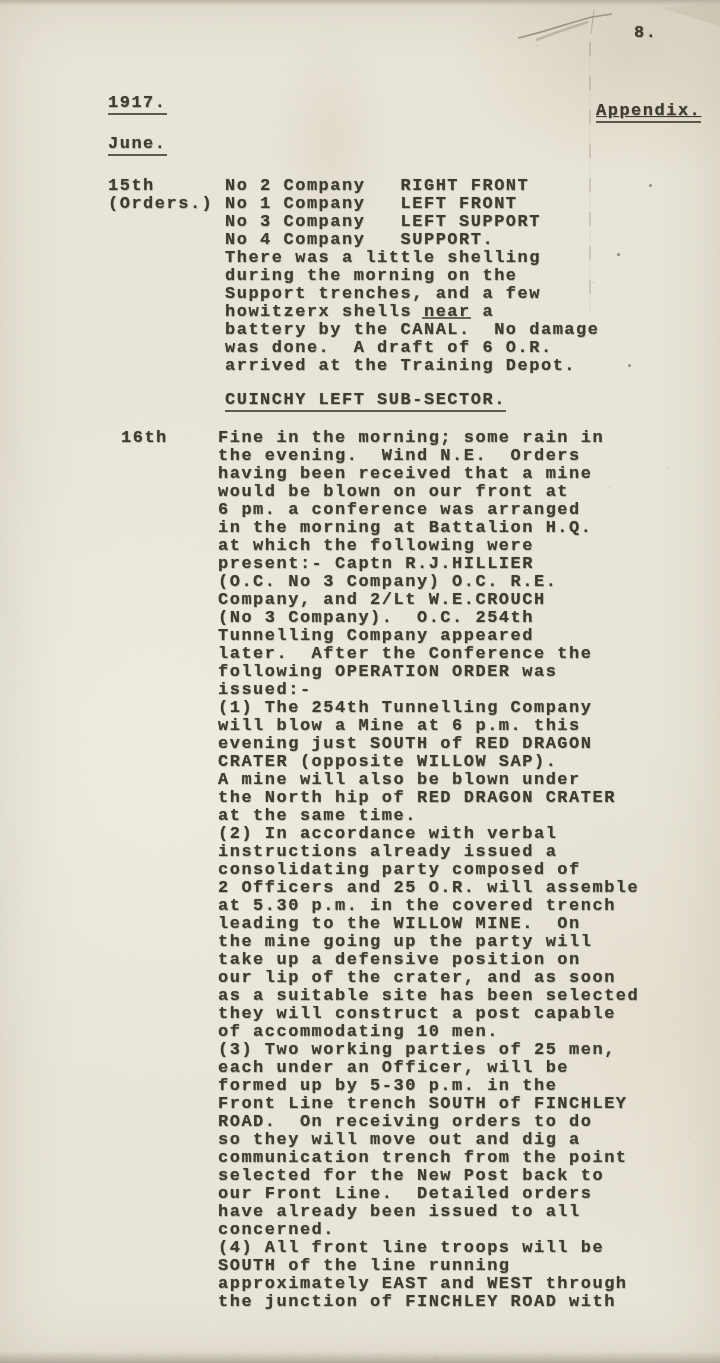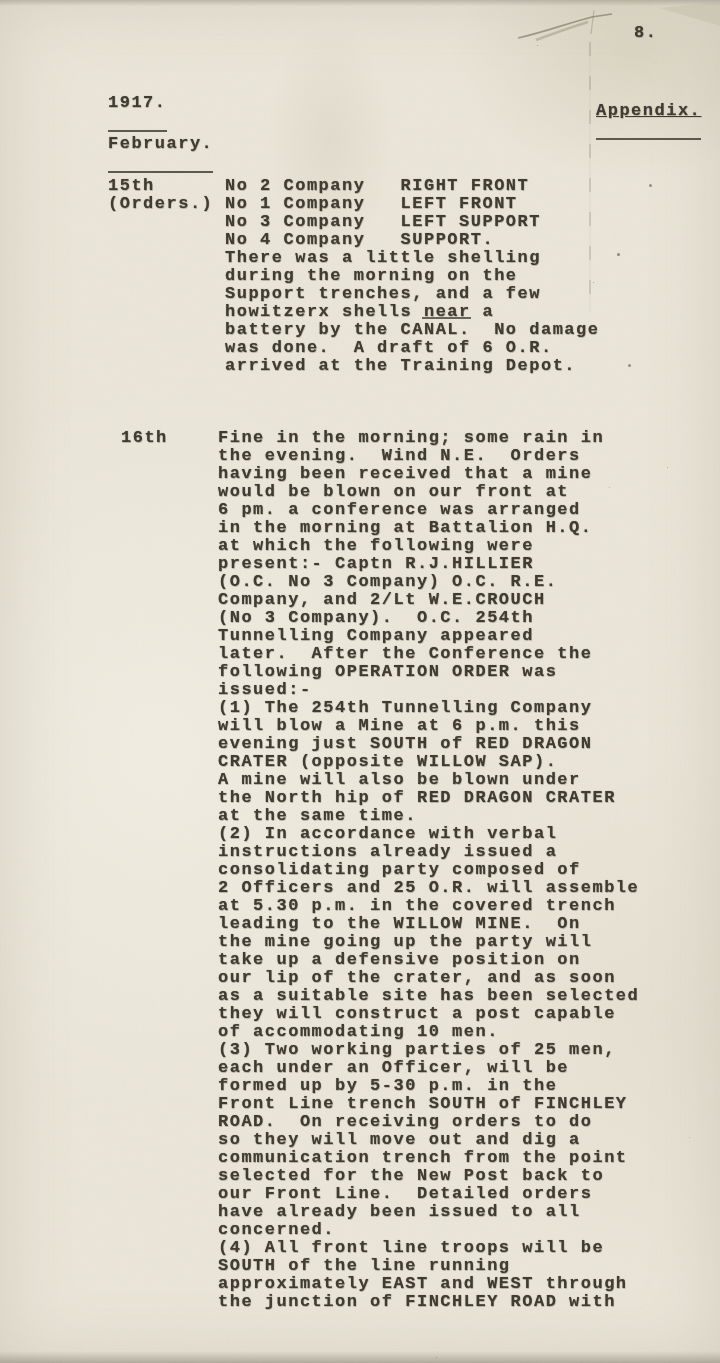--- a/index.html
+++ b/index.html
@@ -28,21 +28,21 @@
     font-size: 17px;
     line-height: 18px;
     letter-spacing: 1.5px;
     white-space: pre;
     color: #403c32;
     text-shadow: 0 0 1px rgba(64,60,50,0.55), 0.5px 0.5px 0 rgba(64,60,50,0.25);
   }
 
   .heading {
     border-bottom: 2px solid rgba(62,58,48,0.82);
-    padding-bottom: 18px;
+    padding-bottom: 1px;
   }
 
   .pagenum   { left: 634px; top: 24px;  }
   .year      { left: 108px; top: 94px;  }
   .appendix  { left: 596px; top: 102px; text-decoration: underline; }
   .month     { left: 108px; top: 135px; }
   .d15       { left: 108px; top: 177px; }
   .b15       { left: 225px; top: 177px; }
   .sector    { left: 225px; top: 391px; }
   .d16       { left: 121px; top: 429px; }
@@ -116,38 +116,39 @@
     <path d="M660 8 L 720 26 L 720 2 Z" fill="rgba(196,188,166,0.45)" stroke="none"></path>
   </svg>
 
   <div class="fold-line"></div>
   <div class="specks"></div>
 
   <div class="txt pagenum">8.</div>
 
   <div class="txt year heading">1917.</div>
   <div class="txt appendix heading">Appendix.</div>
-  <div class="txt month heading">February.</div>
+  <div class="txt month heading">June.</div>
 
   <pre class="txt d15">15th
 (Orders.)</pre>
   <pre class="txt b15">No 2 Company   RIGHT FRONT
 No 1 Company   LEFT FRONT
 No 3 Company   LEFT SUPPORT
 No 4 Company   SUPPORT.
 There was a little shelling
 during the morning on the
 Support trenches, and a few
 howitzerx shells near a
 battery by the CANAL.  No damage
 was done.  A draft of 6 O.R.
 arrived at the Training Depot.</pre>
 
   <div class="manual-underline"></div>
 
+  <div class="txt sector heading">CUINCHY LEFT SUB-SECTOR.</div>
 
   <pre class="txt d16">16th</pre>
   <pre class="txt b16">Fine in the morning; some rain in
 the evening.  Wind N.E.  Orders
 having been received that a mine
 would be blown on our front at
 6 pm. a conference was arranged
 in the morning at Battalion H.Q.
 at which the following were
 present:- Captn R.J.HILLIER

